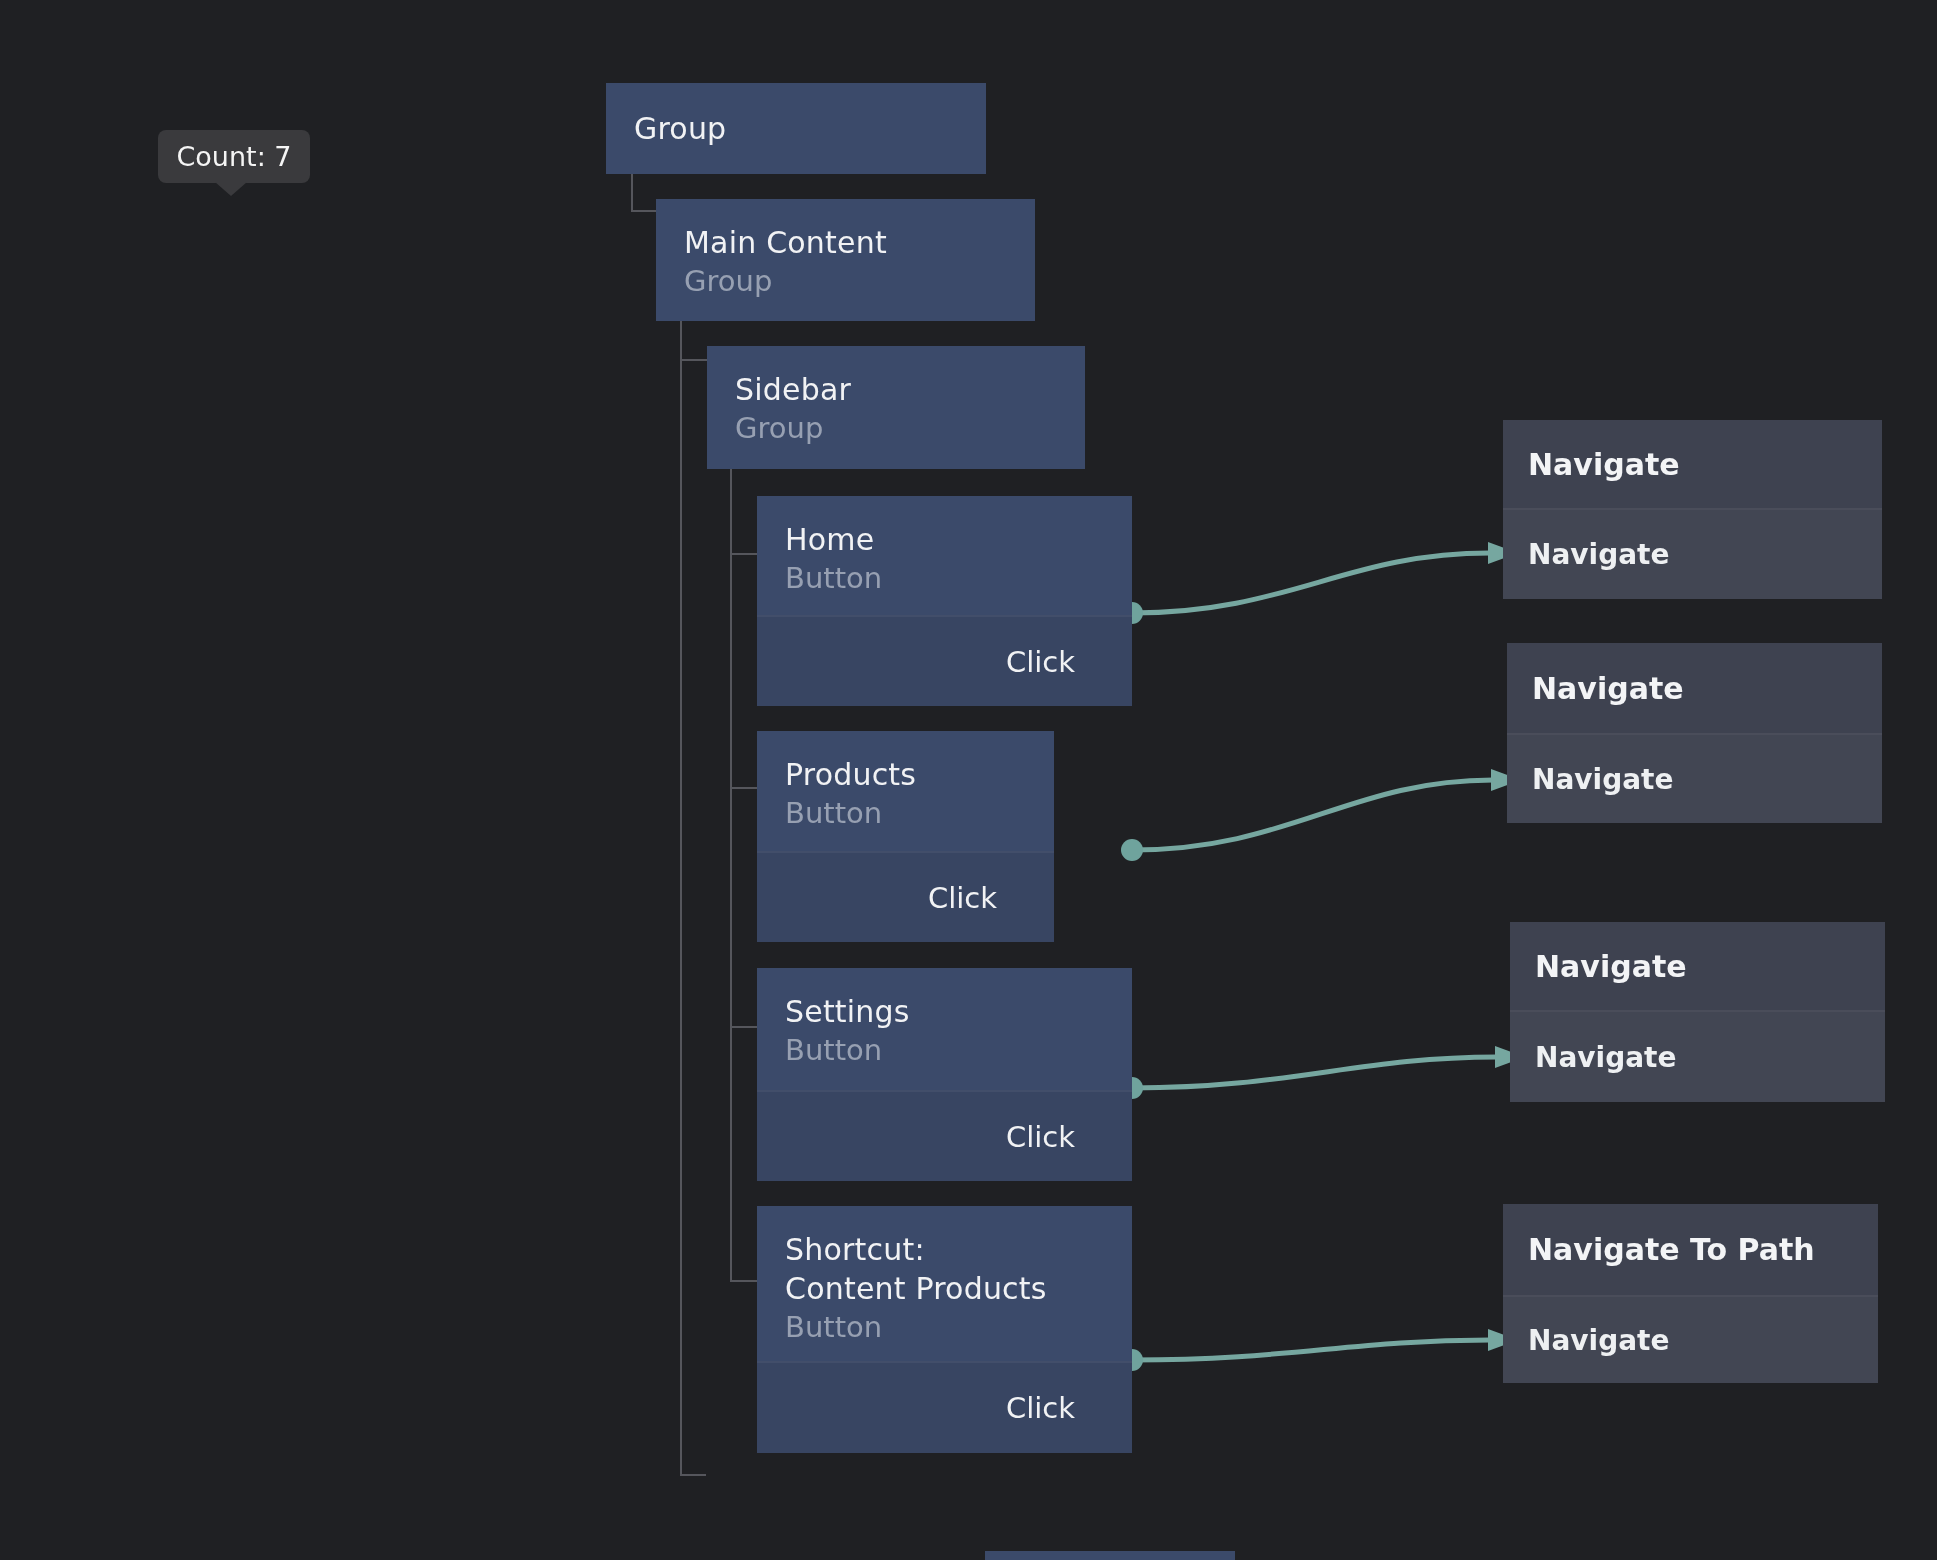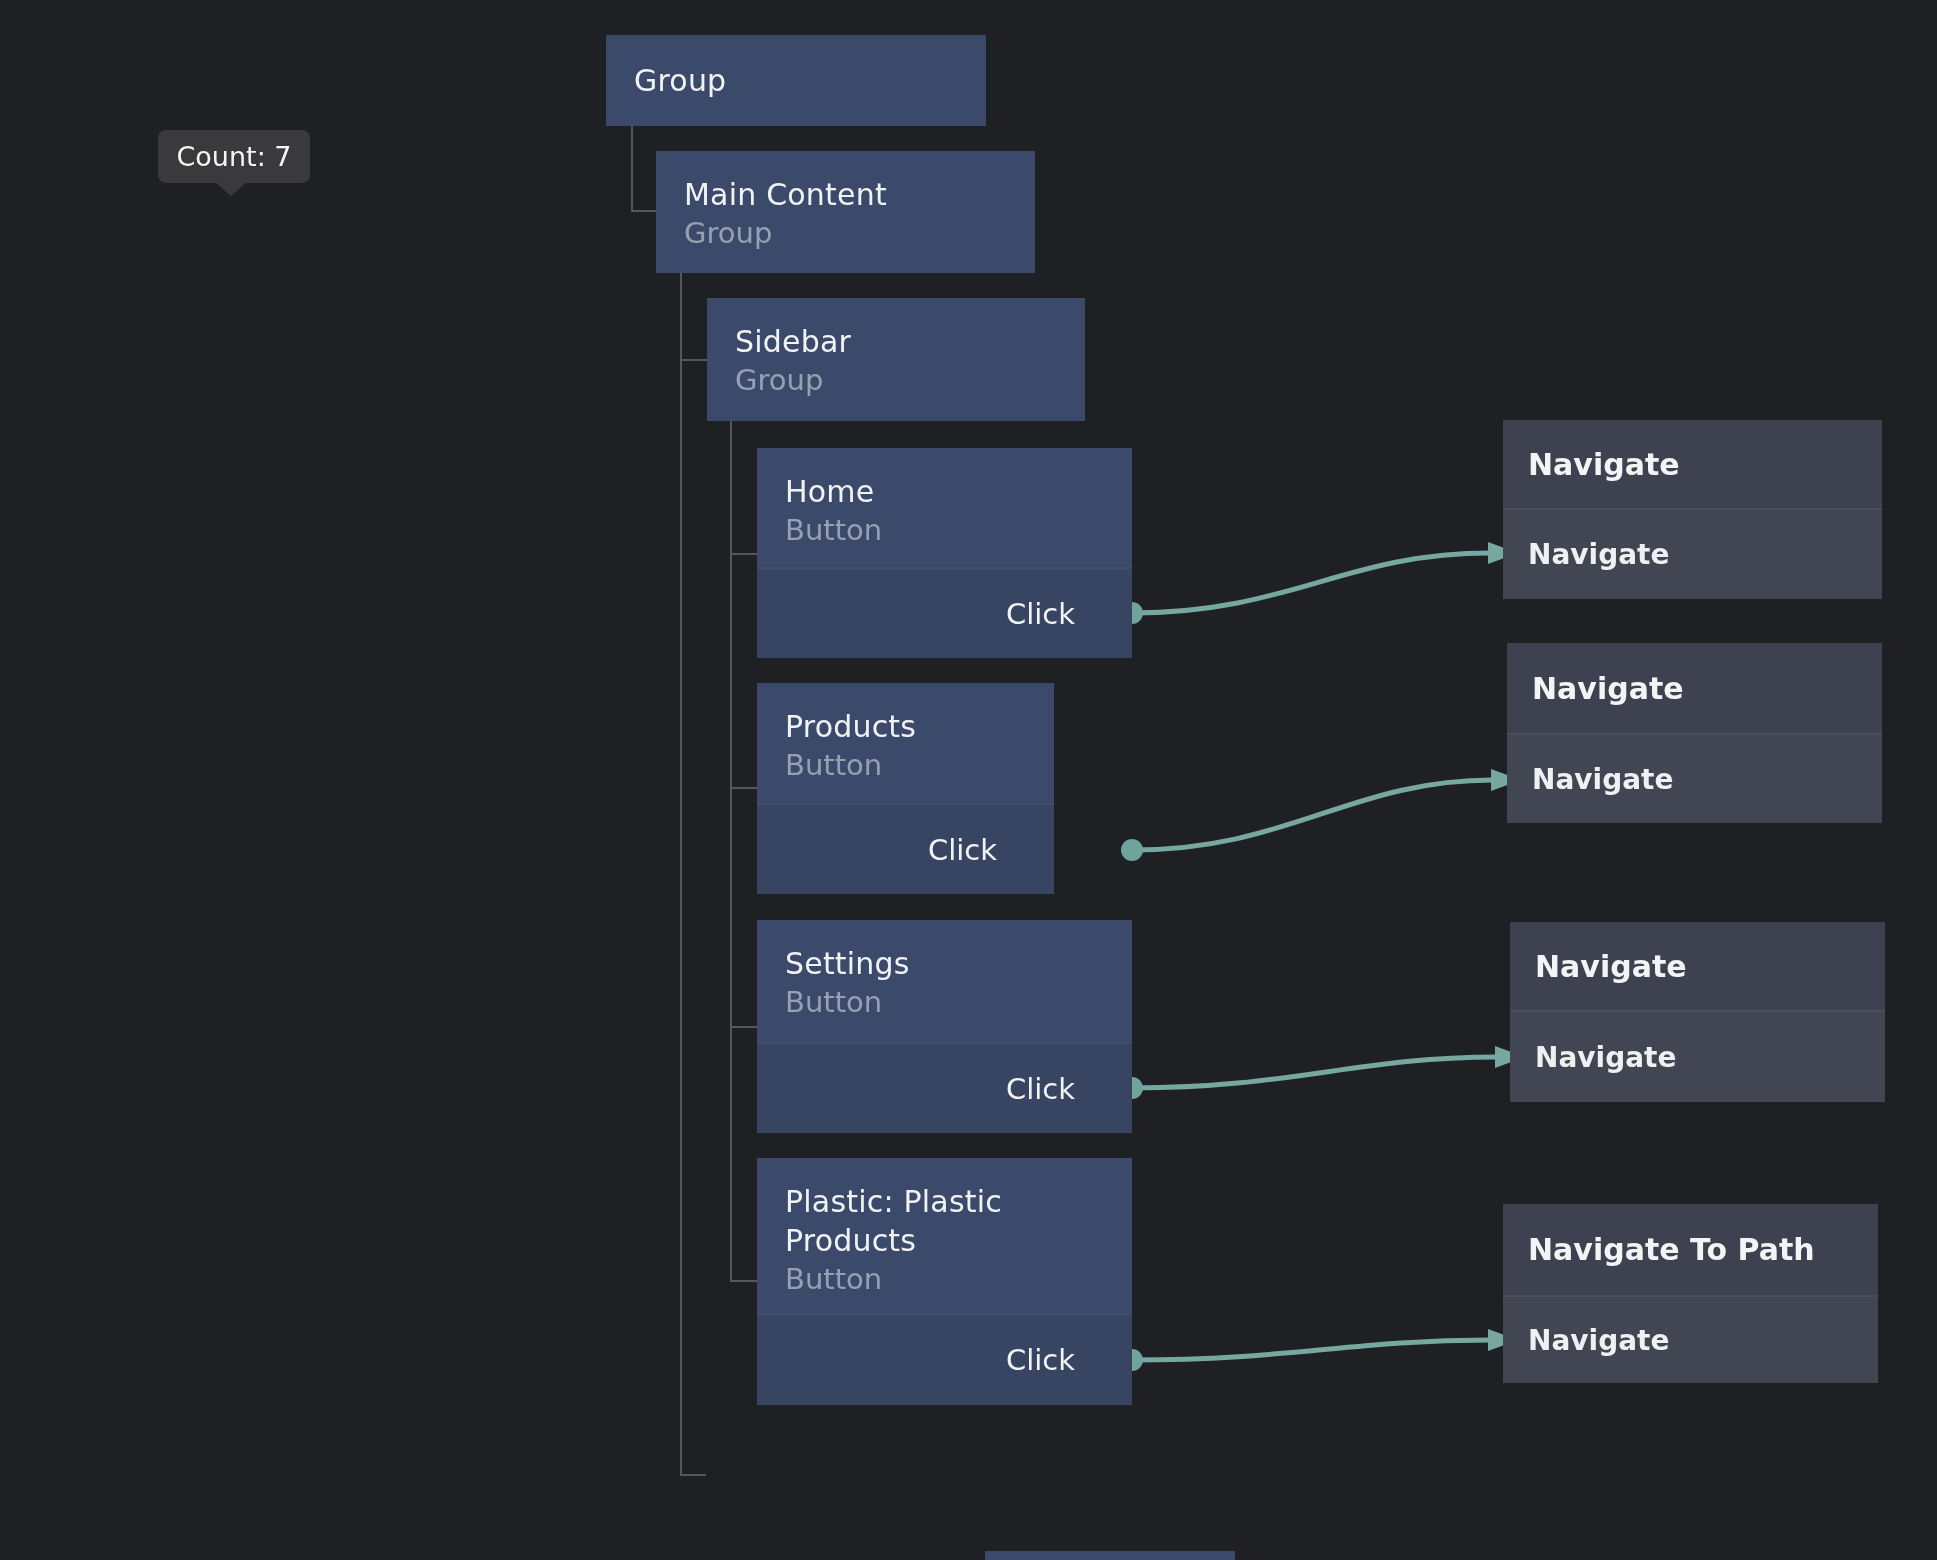--- a/index.html
+++ b/index.html
@@ -6,21 +6,21 @@
   #canvas{
     position:relative;
     width:1937px;height:1560px;
     background:#1f2023;
     overflow:hidden;
     font-family:"DejaVu Sans","Liberation Sans",sans-serif;
   }
   #wire-layer{position:absolute;left:0;top:0;width:1937px;height:1560px;}
 
   
-  .tnode{position:absolute;box-sizing:border-box;}
+  .tnode{position:absolute;box-sizing:border-box;margin-top:48px;}
   .tnode-head{
     background:#3b4a6a;
     box-sizing:border-box;
     padding:24px 28px 0 28px;
     overflow:hidden;
   }
   .tnode-head.center{display:flex;align-items:center;padding-top:0;}
   .tnode-foot{
     background:#384562;
     border-top:2px solid rgba(255,255,255,0.05);
@@ -177,21 +177,21 @@
       <div class="node-title">Settings</div>
       <div class="node-subtitle">Button</div>
     </div>
     <div class="tnode-foot" style="height:91px">
       <span class="out-label">Click</span>
     </div>
   </div>
 
   <div class="tnode" style="left:757px;top:1158px;width:375px;height:247px">
     <div class="tnode-head" style="height:155px;padding-right:80px">
-      <div class="node-title">Plastic: Plastic Products</div>
+      <div class="node-title">Shortcut: Content Products</div>
       <div class="node-subtitle">Button</div>
     </div>
     <div class="tnode-foot" style="height:92px">
       <span class="out-label">Click</span>
     </div>
   </div>
 
 
   <div class="anode" style="left:1503px;top:420px;width:379px;height:179px">
     <div class="anode-head" style="height:88px">

